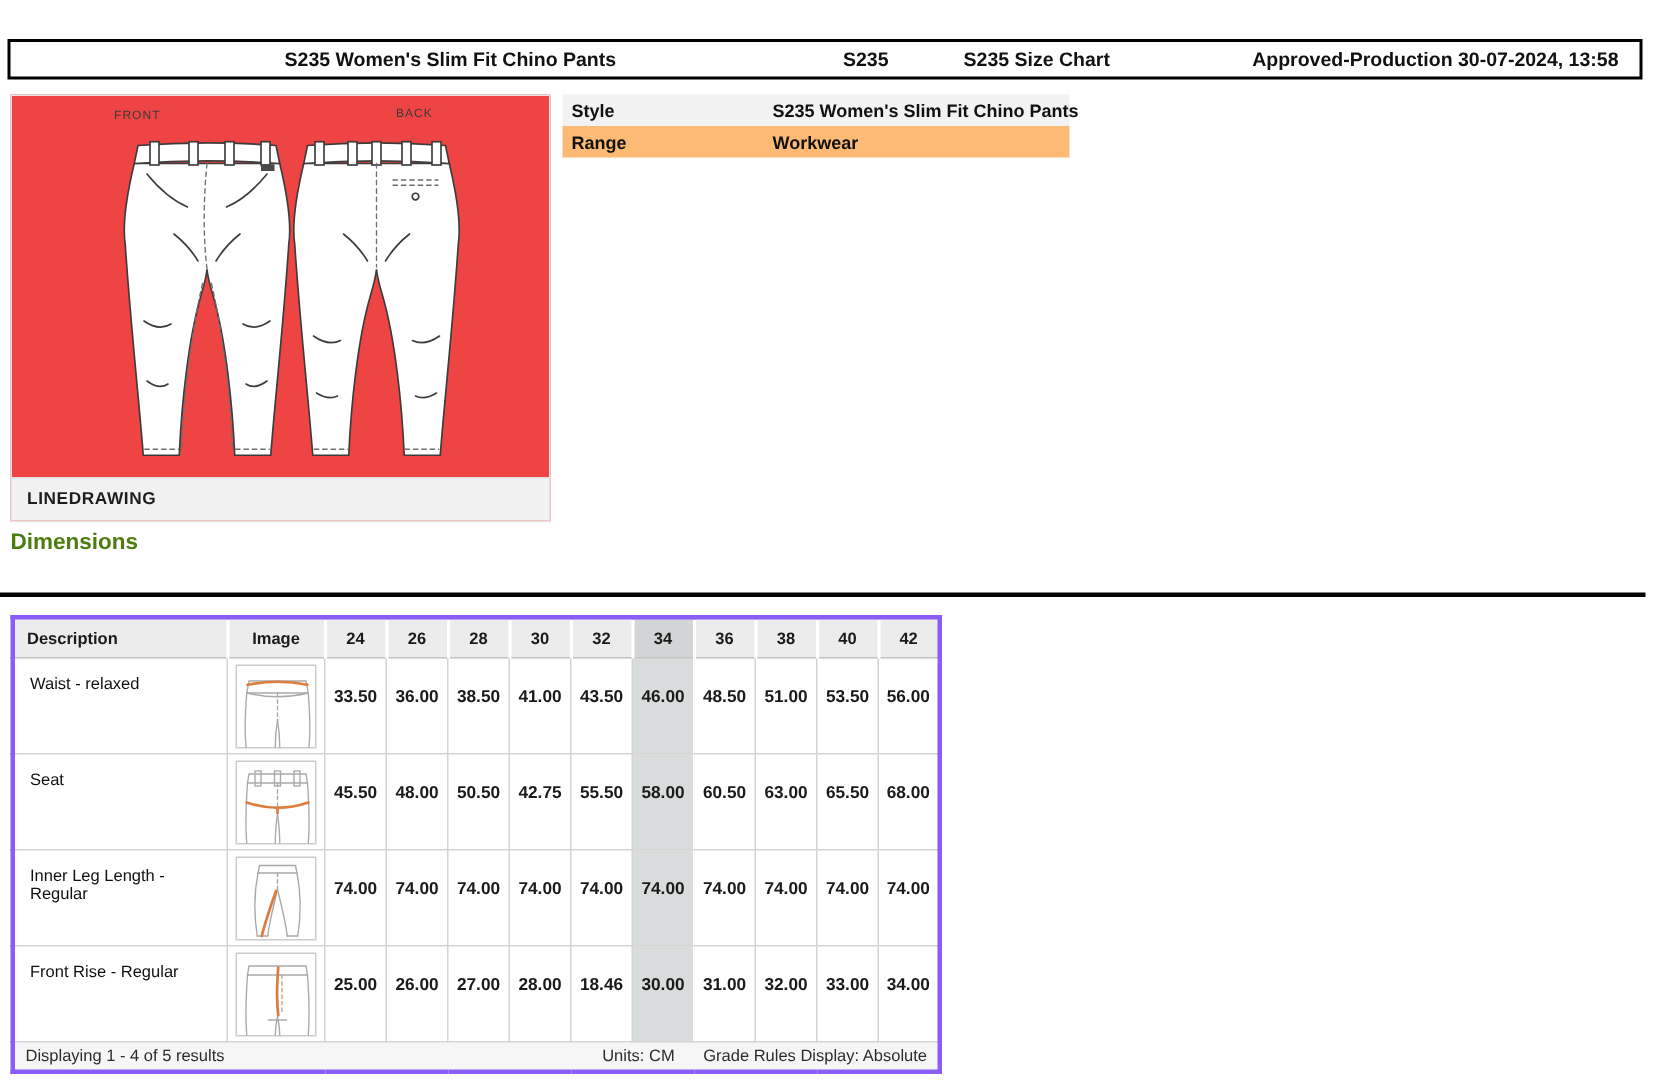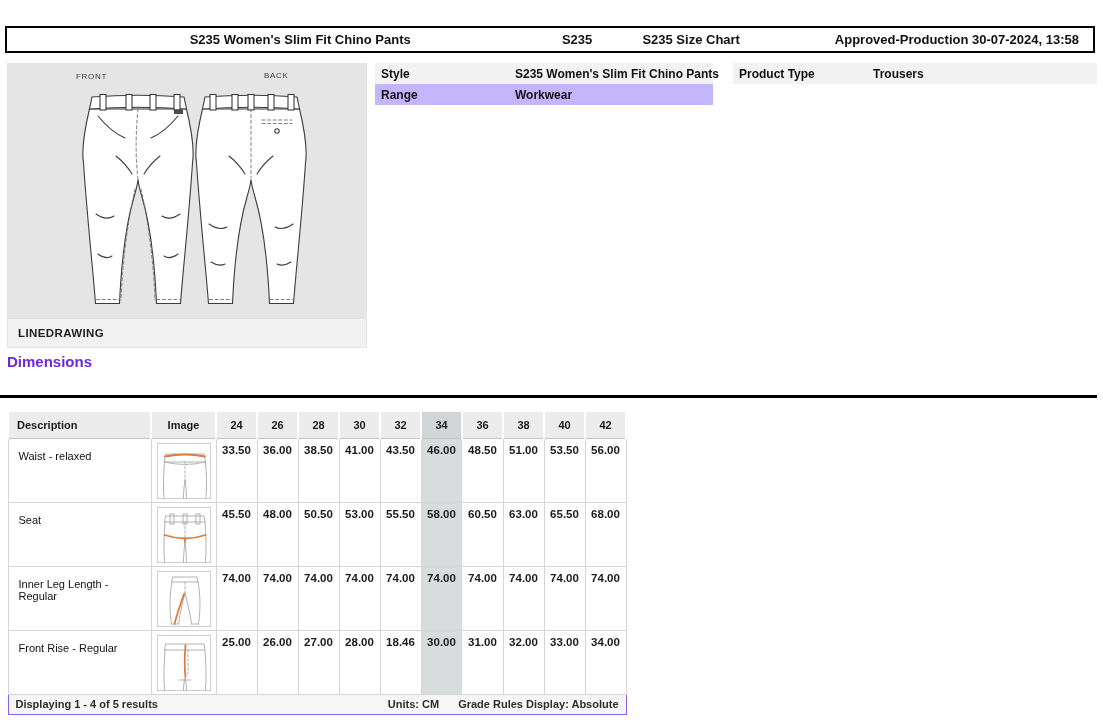--- a/index.html
+++ b/index.html
@@ -16,75 +16,75 @@
   }
   .header-bar span { position:absolute; top:0; line-height:23px; font-size:13px; font-weight:700; white-space:nowrap; }
   .hb-title   { left:0; width:54%; text-align:center; }
   .hb-code    { left:47.5%; width:10%; text-align:center; }
   .hb-chart   { left:57%;  width:12%; text-align:center; }
   .hb-status  { right:14px; }
 
   
   .drawing-panel {
     position:absolute; left:7px; top:63px; width:360px; height:285px;
-    border:1px solid #e4e4e4; background:#e5e5e5;
+    border:1px solid #e4e4e4; background:#ef4444;
   }
   .drawing-area { position:relative; width:100%; height:254px; }
   .view-label { position:absolute; font-size:8px; letter-spacing:.7px; color:#3a3a3a; }
   .front-label { left:68px; top:8px; }
   .back-label  { left:256px; top:7px; }
   .caption-bar {
     height:29px; background:#f1f1f1; border-top:1px solid #e0e0e0;
     font-size:11.5px; font-weight:700; letter-spacing:.4px; line-height:29px; padding-left:10px; color:#1d1d1d;
   }
   .ld path, .ld rect, .ld circle { stroke:#3c3c3c; stroke-width:1.1; fill:none; stroke-linecap:round; }
   .ld .fillw { fill:#fff; }
   .ld .dash { stroke:#6f6f6f; stroke-width:.9; stroke-dasharray:3,2.6; }
   .ld .tab { fill:#4a4a4a; stroke:none; }
 
   
   .info-group { position:absolute; top:63px; font-size:12px; }
   .info-group-left  { left:375px; width:338px; }
   .info-group-right { left:733px; width:364px; }
-  .info-row { display:flex; height:21px; align-items:center; background:#c4b5fd; }
+  .info-row { display:flex; height:21px; align-items:center; background:#fdba74; }
   .info-row.shaded { background:#f2f2f2; }
   .info-label { width:140px; padding-left:6px; font-weight:700; flex:none; }
   .info-value { font-weight:700; white-space:nowrap; }
 
   
-  .dim-heading { position:absolute; left:7px; top:353px; font-size:15px; font-weight:700; color:#6d28d9; }
+  .dim-heading { position:absolute; left:7px; top:353px; font-size:15px; font-weight:700; color:#4d7c0f; }
   .dim-rule { position:absolute; left:0; top:395px; width:1097px; height:3px; background:#000; }
 
   table.dims {
     position:absolute; left:7px; top:410px;
     border-collapse:collapse; table-layout:fixed; background:#fff;
-    border:1px solid #8b5cf6; font-size:11px;
+    border:3px solid #8b5cf6; font-size:11px;
   }
   table.dims th {
     background:#ececec; font-weight:700; font-size:11px; color:#1a1a1a;
     height:27px; border:2px solid #fff; border-bottom:1px solid #c4c4c4;
   }
   table.dims th.desc-th { width:143px; text-align:left; padding-left:8px; }
   table.dims th.img-th  { width:65px; }
   table.dims th.size-th { width:41px; }
   table.dims th.hl { background:#d2d5d5; }
   table.dims td { border:1px solid #d4d4d4; height:64px; vertical-align:top; }
   table.dims td.desc { text-align:left; font-weight:400; font-size:11px; padding:11px 4px 0 10px; color:#111; }
   table.dims td.img  { text-align:center; padding-top:4px; }
-  table.dims td.val  { text-align:center; font-weight:700; font-size:11.5px; padding-top:5px; color:#1a1a1a; }
+  table.dims td.val  { text-align:center; font-weight:700; font-size:11.5px; padding-top:20px; color:#1a1a1a; }
   table.dims td.val.hl { background:#d9dcdc; border-left-color:#fff; border-right-color:#fff; }
   .thumb { width:54px; height:56px; border:1px solid #cccccc; background:#fff; display:inline-block; }
   .thumb svg { display:block; }
   .tsvg path, .tsvg rect, .tsvg circle { stroke:#a9a9a9; stroke-width:.9; fill:none; stroke-linecap:round; }
   .tsvg .dash { stroke-dasharray:2.4,2; }
   .tsvg .or { stroke:#dd7d3c; stroke-width:1.8; fill:none; }
   table.dims tr.tfoot td {
     height:20px; background:#f6f6f6; border:none; border-top:1px solid #ababab; vertical-align:middle;
   }
-  .tfoot-inner { display:flex; justify-content:space-between; align-items:center; padding:0 7px; font-size:11px; color:#2c2c2c; font-weight:700; }
+  .tfoot-inner { display:flex; justify-content:space-between; align-items:center; padding:0 7px; font-size:11px; color:#2c2c2c; font-weight:400; }
   .tfoot-right span + span { margin-left:16px; }
 </style>
 </head>
 <body>
 
 <div class="header-bar">
   <span class="hb-title">S235 Women's Slim Fit Chino Pants</span>
   <span class="hb-code">S235</span>
   <span class="hb-chart">S235 Size Chart</span>
   <span class="hb-status">Approved-Production 30-07-2024, 13:58</span>
@@ -151,24 +151,20 @@
       <span class="info-label">Style</span>
       <span class="info-value">S235 Women's Slim Fit Chino Pants</span>
     </div>
     <div class="info-row">
       <span class="info-label">Range</span>
       <span class="info-value">Workwear</span>
     </div>
   </div>
 <div class="info-group info-group-right">
 
-<div class="info-row shaded">
-      <span class="info-label">Product Type</span>
-      <span class="info-value">Trousers</span>
-    </div>
   </div>
 
 <div class="dim-heading">Dimensions</div>
 <div class="dim-rule"></div>
 
 <table class="dims">
   <thead>
     <tr>
       <th class="desc-th">Description</th>
       <th class="img-th">Image</th>
@@ -223,21 +219,21 @@
     <path class="dash" d="M27,14 L27,34"></path>
     <path d="M27,34 C26,42 25.5,48 25.5,54"></path>
     <path d="M27,34 C28,42 28.5,48 28.5,54"></path>
     <path class="or" d="M6.5,27 Q27,34 47.5,27"></path>
     <path class="or" d="M27,30.5 L27,34"></path>
   </svg></span>
     </td>
   <td class="val">45.50</td>
         <td class="val">48.00</td>
         <td class="val">50.50</td>
-        <td class="val">53.00</td>
+        <td class="val">42.75</td>
         <td class="val">55.50</td>
         <td class="val hl">58.00</td>
         <td class="val">60.50</td>
         <td class="val">63.00</td>
         <td class="val">65.50</td>
         <td class="val">68.00</td>
       </tr>
       <tr>
     <td class="desc">Inner Leg Length - Regular</td>
     <td class="img">

